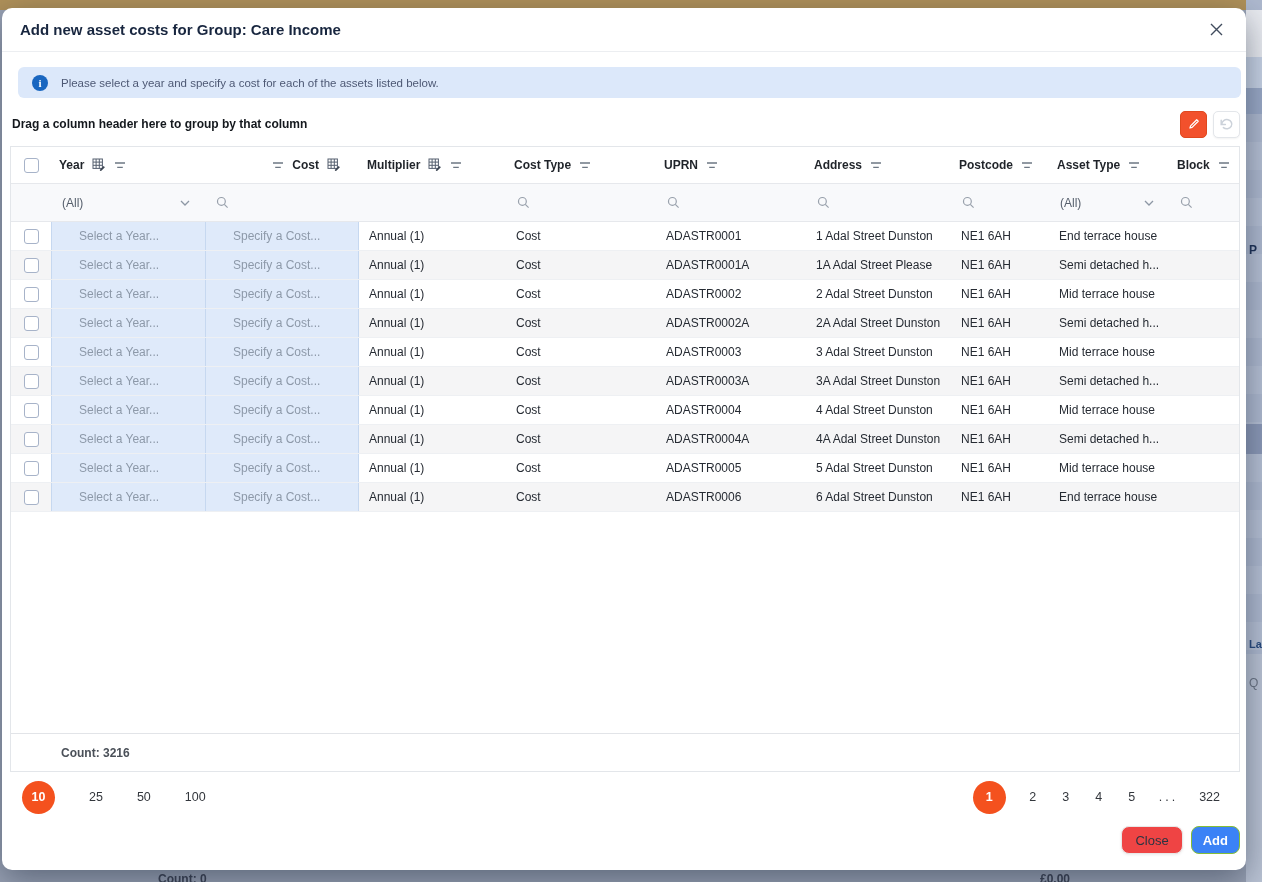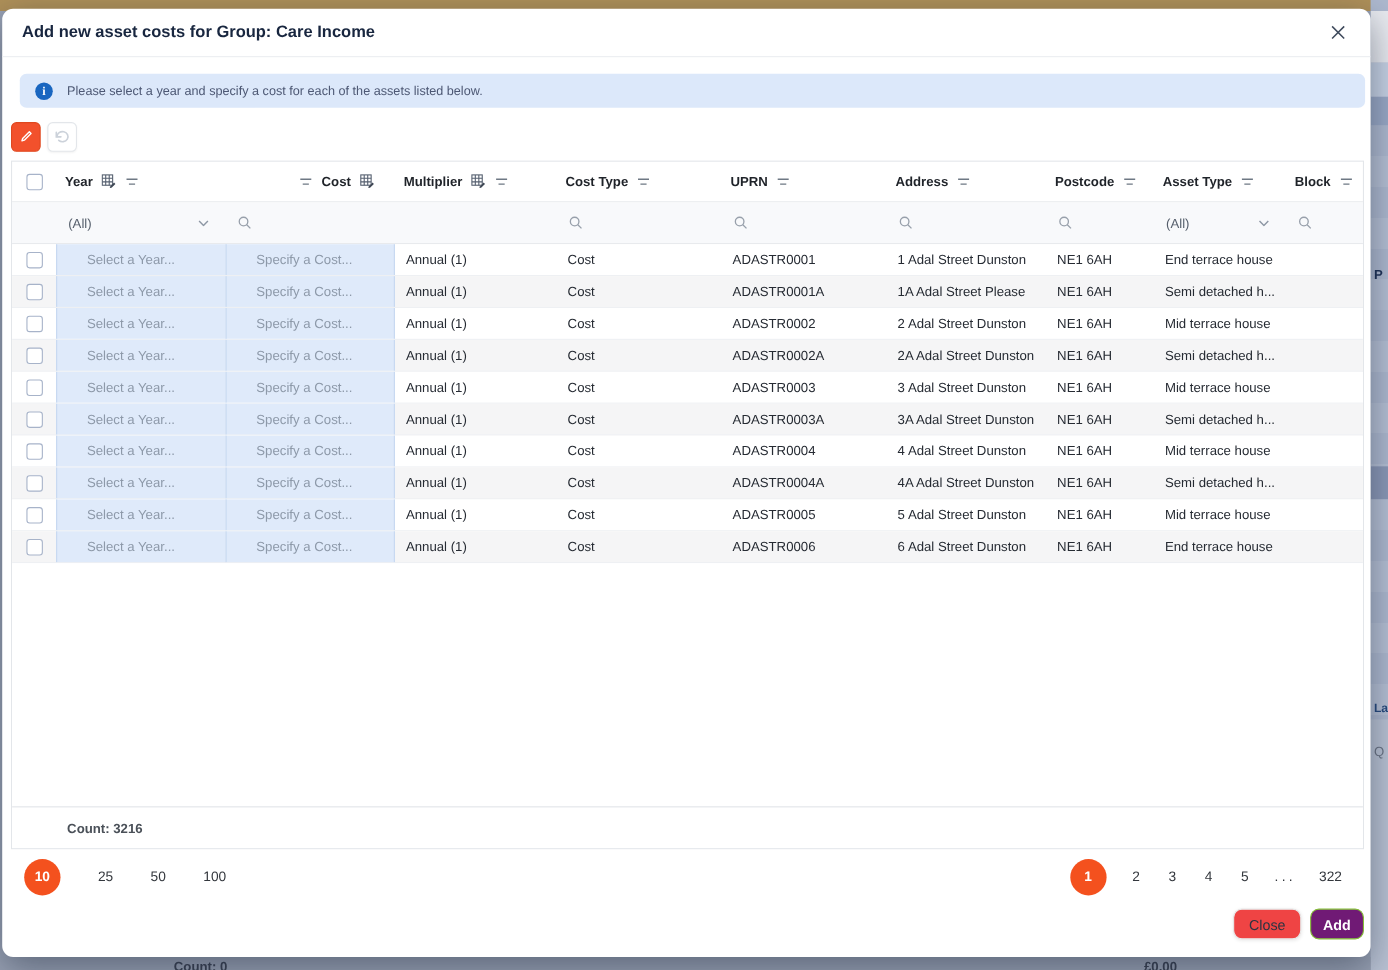--- a/index.html
+++ b/index.html
@@ -77,21 +77,21 @@
   .pages { display:flex; align-items:center; gap:21px; }
   .pg-item { font-size:12.5px; color:#33373d; cursor:pointer; min-width:12px; text-align:center; }
   .pg-item.selected { width:33px; height:33px; min-width:33px; border-radius:50%; background:#f4511e; color:#fff;
                       font-weight:700; display:flex; align-items:center; justify-content:center; }
   .pg-ellipsis { letter-spacing:3px; }
 
   
   .modal-footer { flex:none; height:48px; display:flex; align-items:center; justify-content:flex-end; gap:8px; padding:0 6px 12px; }
   .btn { height:28px; border-radius:8px; font-size:13px; display:flex; align-items:center; justify-content:center; cursor:pointer; }
   .btn-close { background:#ef4444; border:1px solid #e8e8e8; color:#2b3442; padding:0 13px; box-shadow:0 1px 3px rgba(0,0,0,.08); }
-  .btn-add { background:#701a75; border:1px solid #84bd38; color:#fff; padding:0 11px; font-weight:600; }
+  .btn-add { background:#3b82f6; border:1px solid #84bd38; color:#fff; padding:0 11px; font-weight:600; }
 </style>
 </head>
 <body>
 
 <div id="screen">
 
   <div class="bg-top"></div>
   <div class="bg-right">
     <div class="band" style="top:10px;height:47px;background:#e9ebf0"></div>
     <div class="band" style="top:57px;height:31px;background:#c7d2e4"></div>
@@ -121,20 +121,21 @@
         </span>
       </div>
     </div>
 
     <div class="banner">
       <span class="info-icon">i</span>
       <span class="banner-text">Please select a year and specify a cost for each of the assets listed below.</span>
     </div>
 
     <div class="group-panel">
+      <div class="group-text">Drag a column header here to group by that column</div>
       <div class="sq-btn edit-btn">
         <span class="icon">
           <svg width="14" height="14" viewBox="0 0 14 14" fill="none" stroke="#fff" stroke-width="1.3" stroke-linejoin="round">
               <path d="M3 11 L3.6 8.9 L9.7 2.8 L11.2 4.3 L5.1 10.4 Z"></path>
             </svg>
         </span>
       </div>
       <div class="sq-btn undo-btn">
         <span class="icon">
           <svg width="15" height="13" viewBox="0 0 15 13" fill="none" stroke="#ccd2da" stroke-width="1.5" stroke-linecap="round">

